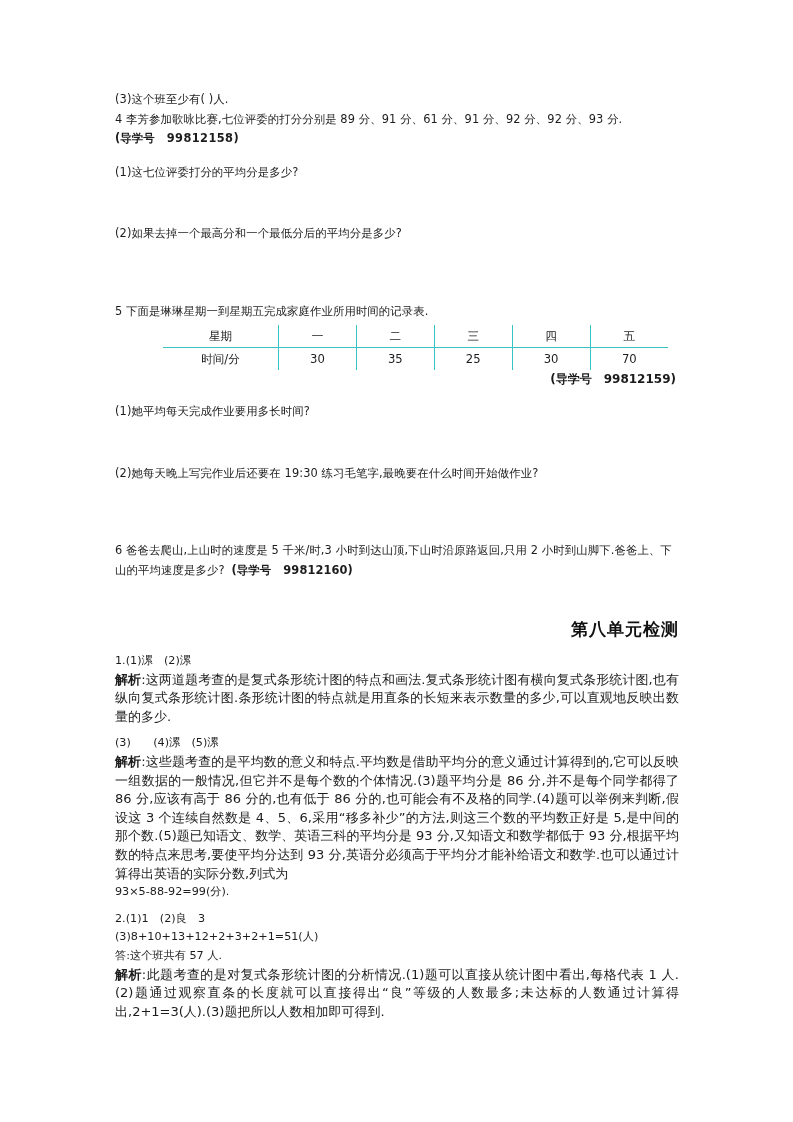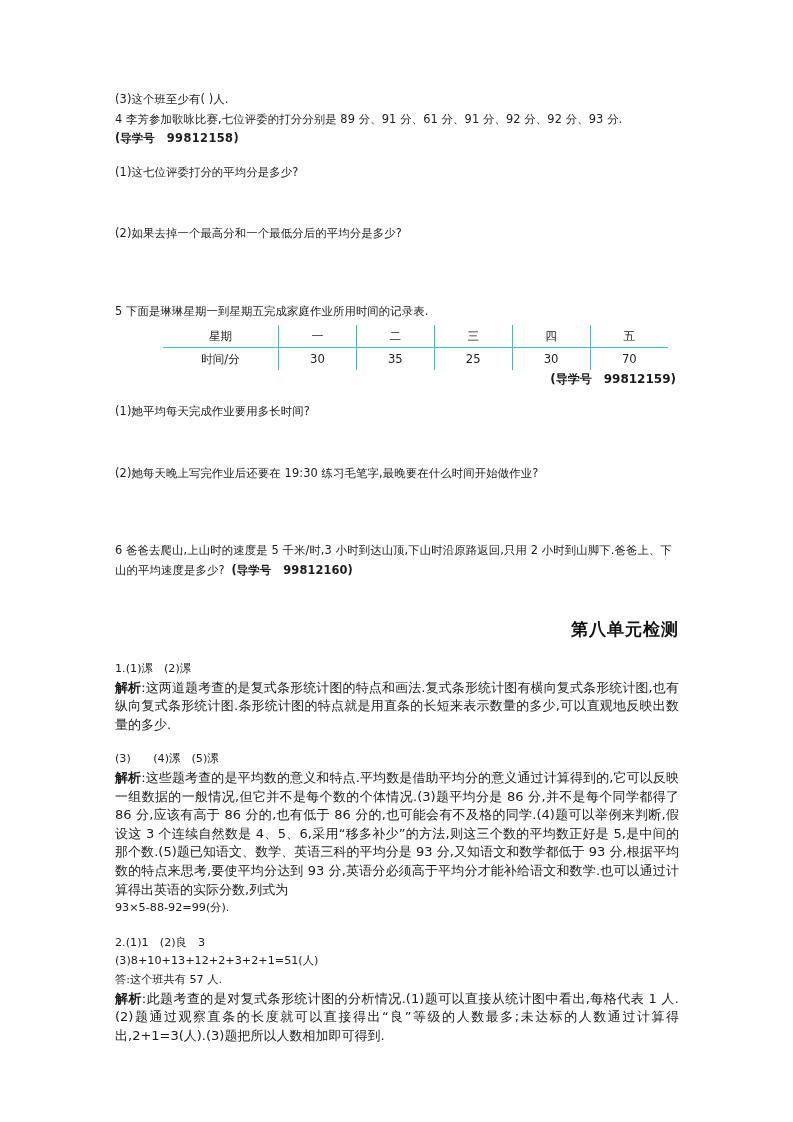--- a/index.html
+++ b/index.html
@@ -101,21 +101,21 @@
     font-size: 17px;
     font-weight: bold;
     line-height: 30px;
     letter-spacing: 1px;
     color: #111;
     margin-top: 34px;
     margin-bottom: 8px;
   }
 
   
-  .ans-block { margin-top: 16px; }
+  .ans-block { margin-top: 8px; }
   .ans-line {
     font-size: 11.2px;
     line-height: 18.6px;
     color: #1c1c1c;
   }
   .ans-para {
     font-size: 13px;
     line-height: 18.6px;
     color: #1c1c1c;
     text-align: justify;

